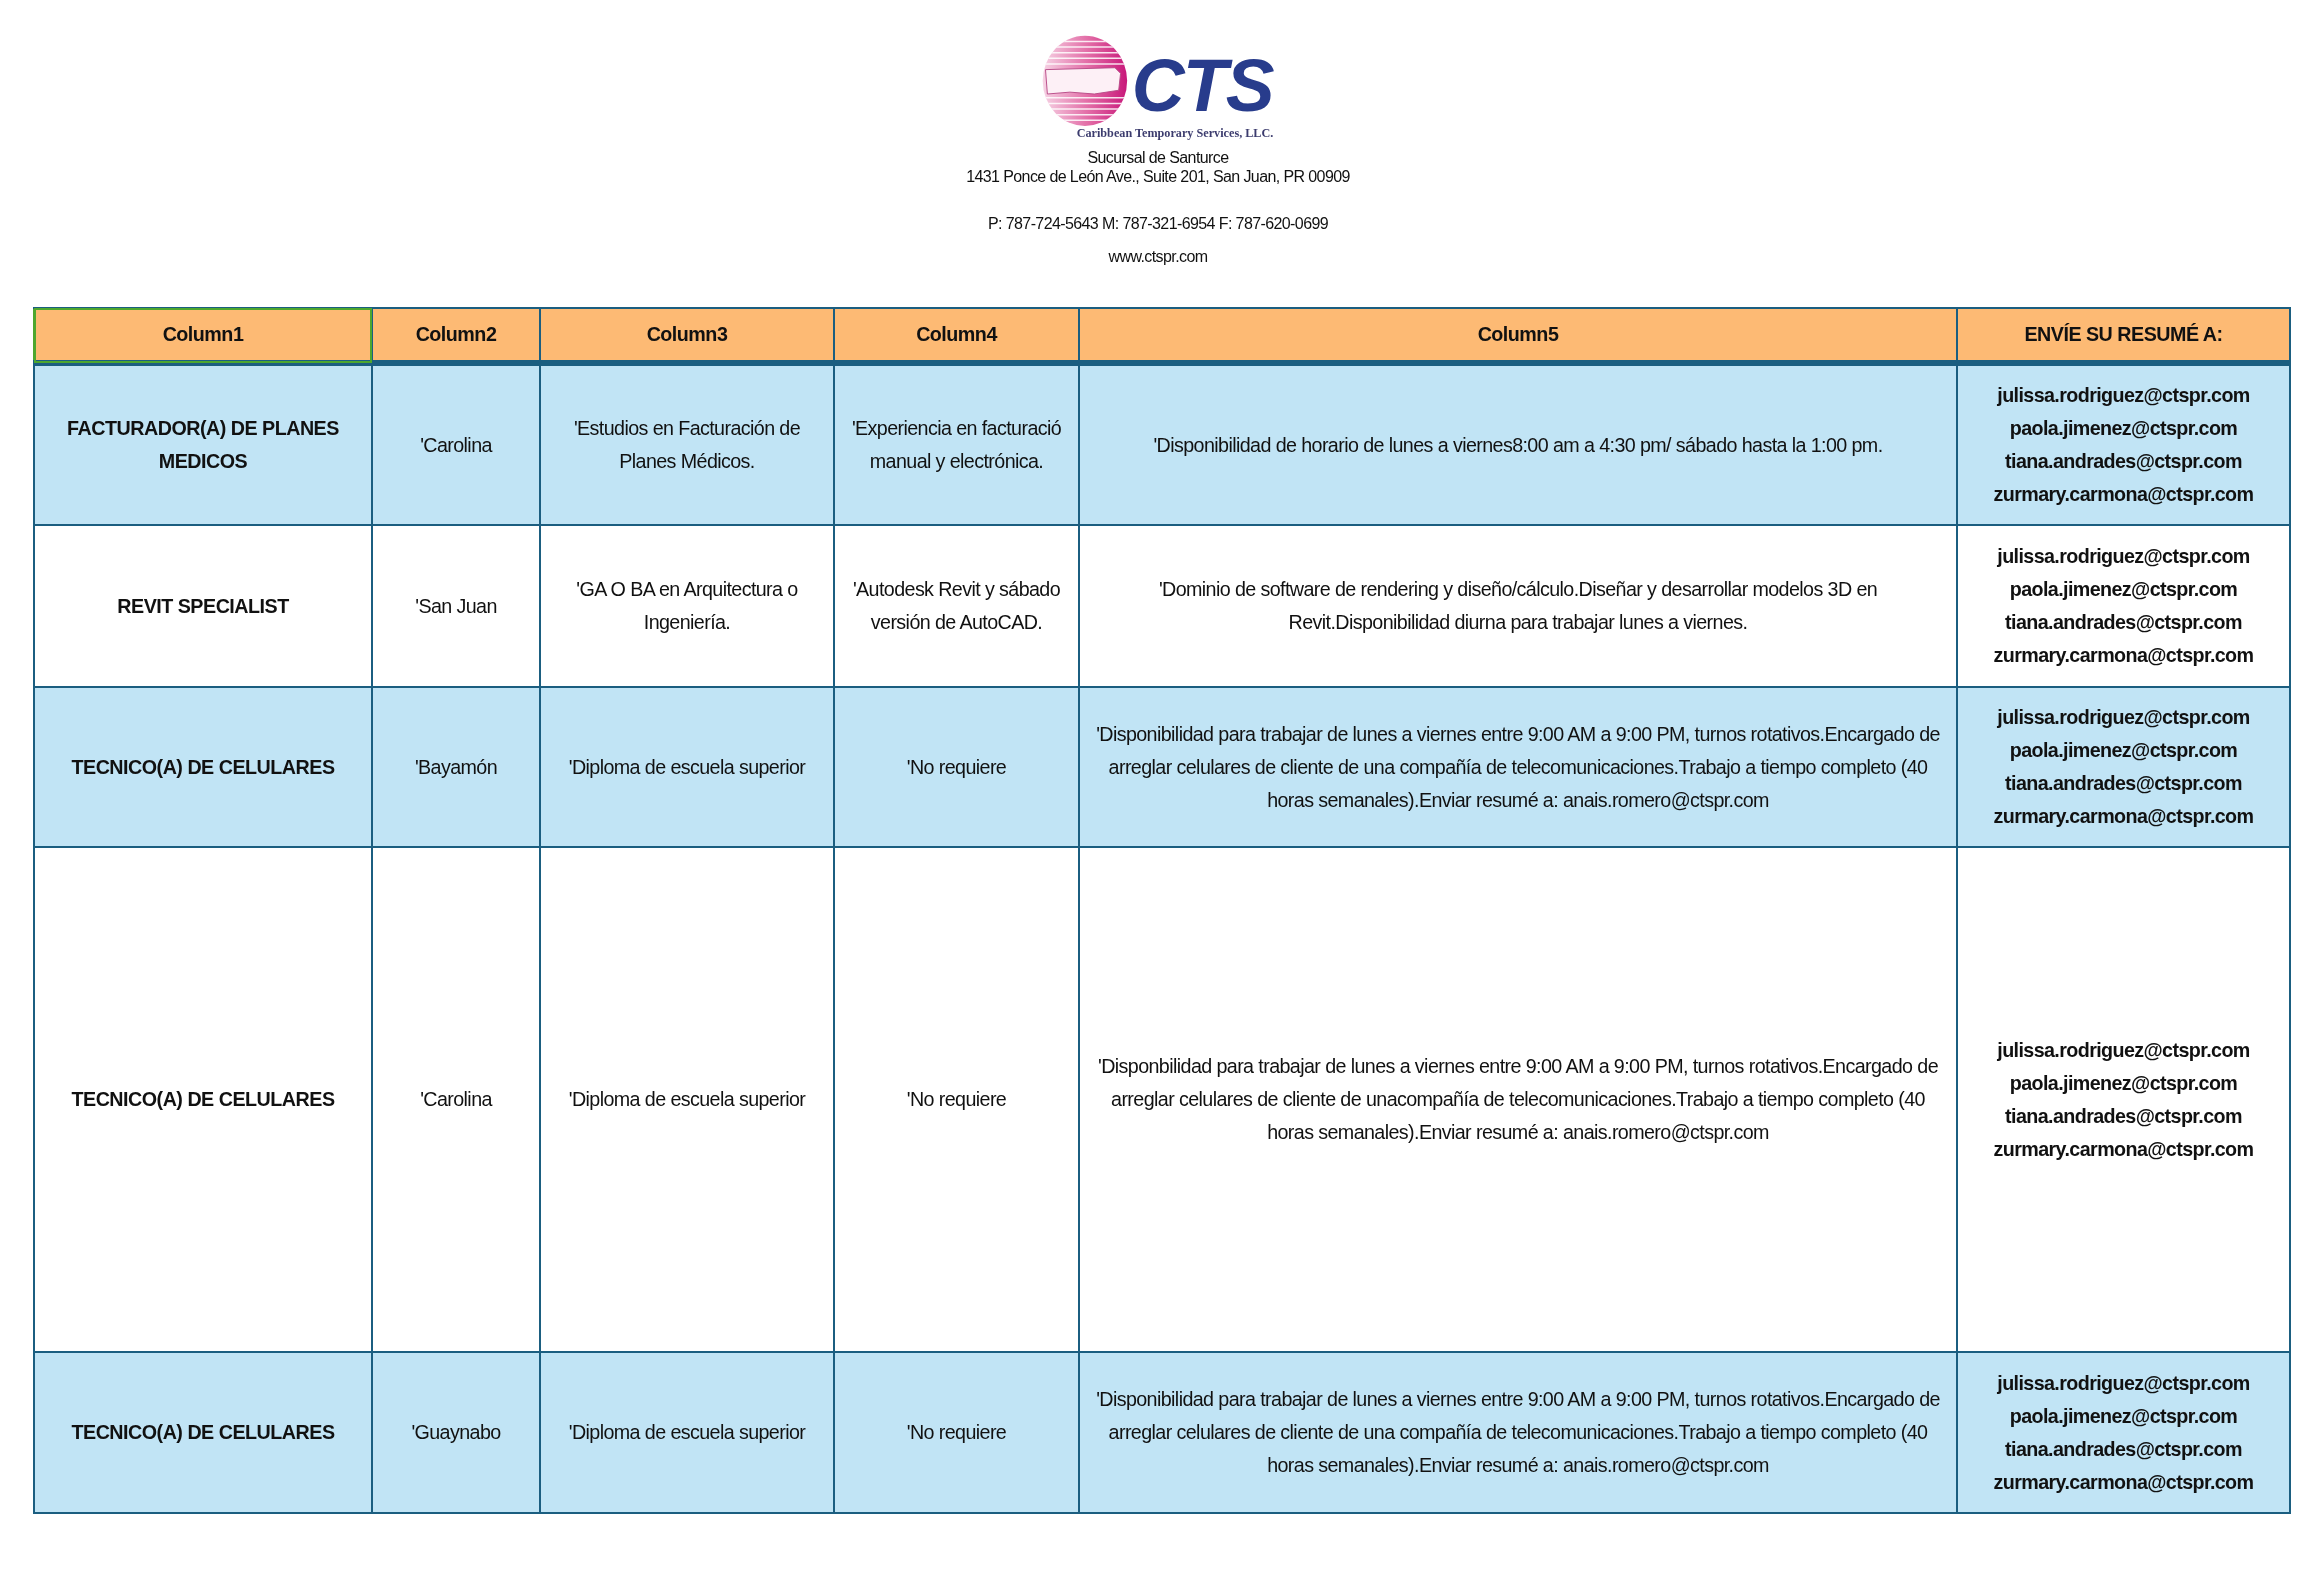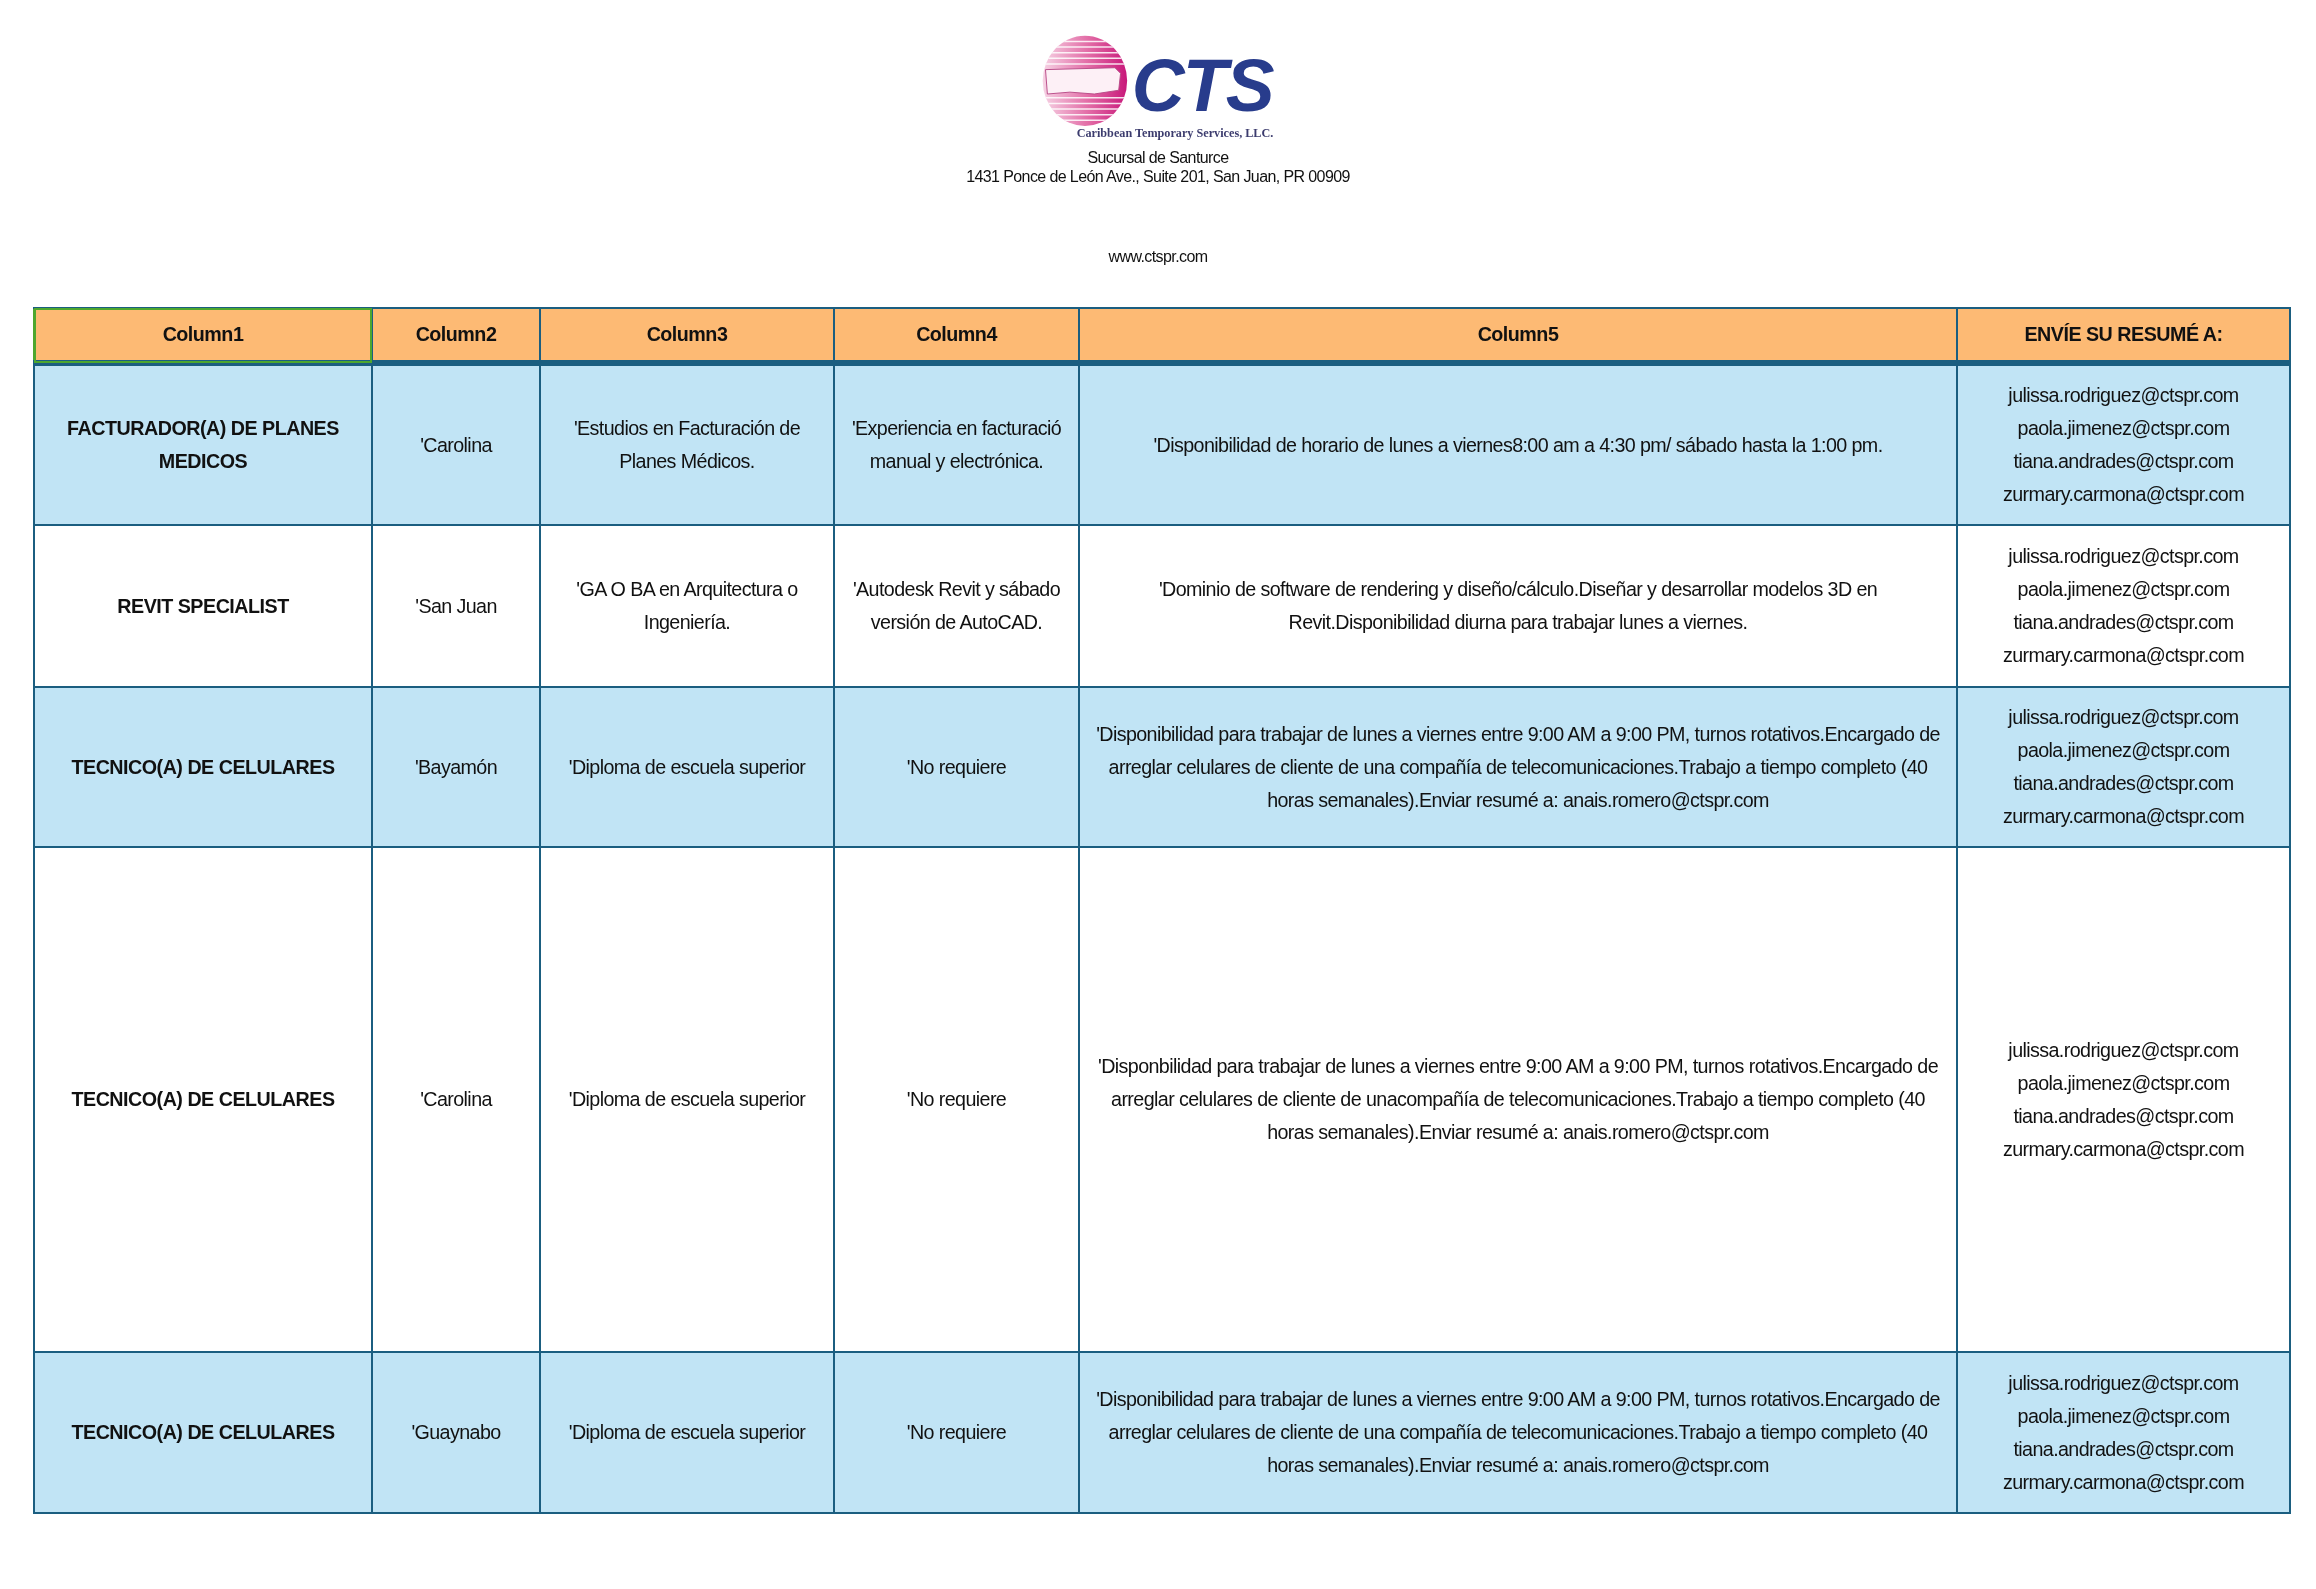--- a/index.html
+++ b/index.html
@@ -94,21 +94,21 @@
   }
   tr.shaded td { background: #c1e4f5; }
   tr.plain td { background: #ffffff; }
   tr.r1 td { height: 158px; }
   tr.r2 td { height: 160px; }
   tr.r3 td { height: 158px; }
   tr.r4 td { height: 503px; }
   tr.r5 td { height: 159px; }
 
   td.emails { letter-spacing: -0.2px; font-size: 19.7px; }
-  .email-line { display: block; }
+  .email-line { display: block; font-weight: bold; }
 </style>
 </head>
 <body>
 
 <div class="letterhead">
   <div class="logo">
     <svg width="274" height="109" viewBox="0 0 292 116" xmlns="http://www.w3.org/2000/svg">
       <defs>
         <linearGradient id="globeGrad" x1="0" y1="0" x2="1" y2="0">
           <stop offset="0" stop-color="#f6d2e4"></stop>
@@ -132,20 +132,21 @@
         <line x1="0" y1="88" x2="100" y2="88"></line>
         <line x1="0" y1="94" x2="100" y2="94"></line>
       </g>
       <path d="M8 40 L82 38 L88 44 L86 62 L60 66 L34 64 L10 66 Z" fill="#fdf0f6" stroke="#b84a86" stroke-width="1"></path>
       <text x="100" y="84" font-family="Liberation Sans, sans-serif" font-weight="bold" font-style="italic" font-size="78" fill="#283c8c" letter-spacing="-2">CTS</text>
       <text x="146" y="112" text-anchor="middle" font-family="Liberation Serif, serif" font-weight="bold" font-size="13" fill="#3c3c6e">Caribbean Temporary Services, LLC.</text>
     </svg>
   </div>
   <div class="info-line info-branch">Sucursal de Santurce</div>
   <div class="info-line info-address">1431 Ponce de León Ave., Suite 201, San Juan, PR 00909</div>
+  <div class="info-line info-phones">P: 787-724-5643 M: 787-321-6954 F: 787-620-0699</div>
   <div class="info-line info-website">www.ctspr.com</div>
 </div>
 
 <table class="jobs">
   <colgroup>
     <col class="c1">
       <col class="c2">
       <col class="c3">
       <col class="c4">
       <col class="c5">

